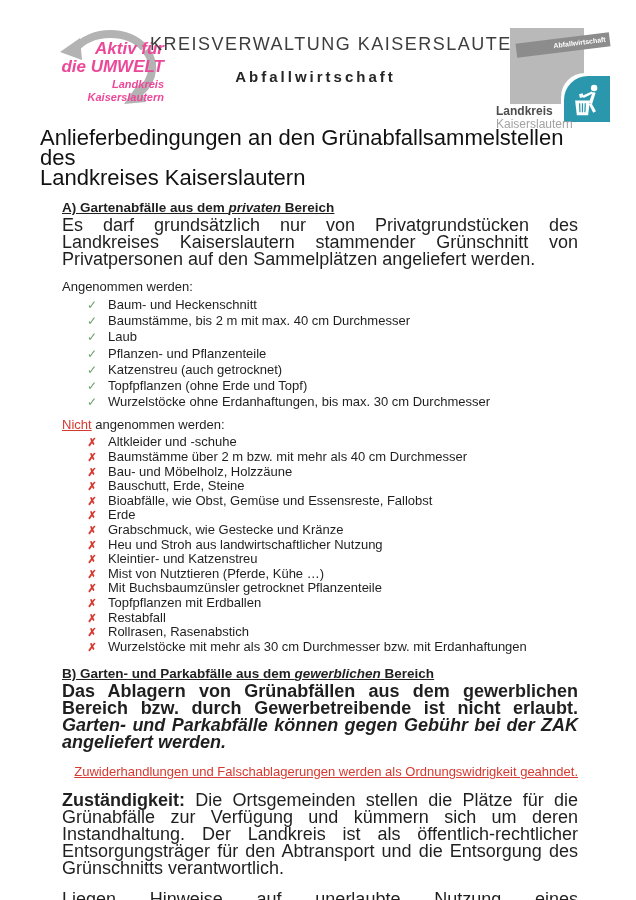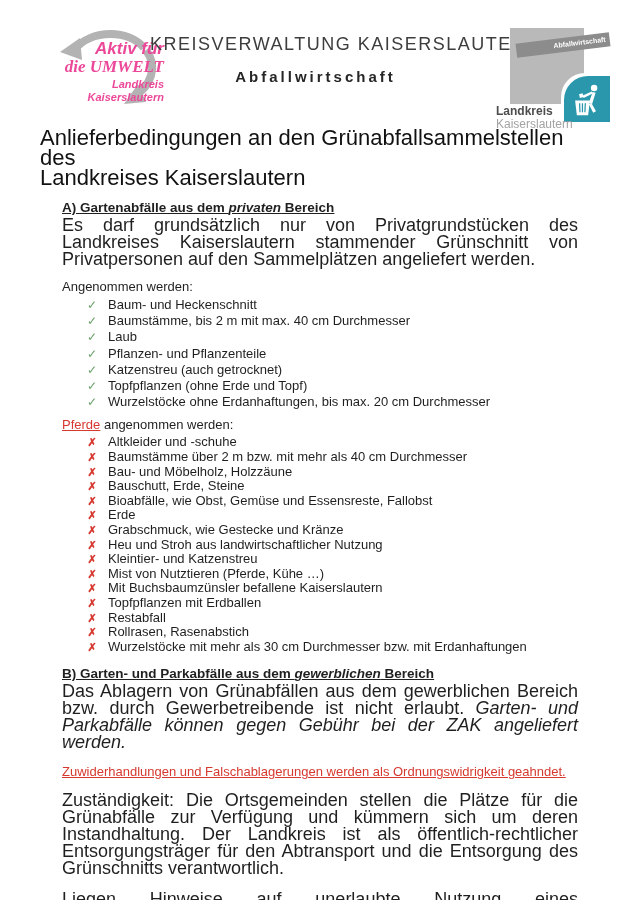--- a/index.html
+++ b/index.html
@@ -9,21 +9,21 @@
     font-family:"Liberation Sans", sans-serif; color:#1f1f1f;
     position:relative; overflow:hidden;
   }
   
   .hdr { position:relative; height:122px; }
   .logo-left { position:absolute; left:32px; top:20px; width:132px; height:96px; }
   .logo-left svg { position:absolute; left:0; top:0; }
   .ll-text { position:absolute; left:0; top:20px; width:100%; text-align:right;
              font-style:italic; font-weight:bold; color:#ec4899; line-height:1; }
   .ll-l1 { font-size:17px; }
-  .ll-l2 { font-size:17px; margin-top:1px;font-family:Liberation Serif, serif; }
+  .ll-l2 { font-size:17px; margin-top:1px; }
   .ll-l3 { font-size:11px; margin-top:4px; }
   .ll-l4 { font-size:11px; margin-top:2px; }
   .hdr-center { position:absolute; left:150px; right:155px; top:34px; text-align:center; }
   .hc-1 { font-size:18px; letter-spacing:1.5px; color:#3d3d3d; font-weight:400;
           transform:scaleY(1.05); white-space:nowrap; }
   .hc-2 { font-size:15px; letter-spacing:3px; color:#262626; font-weight:bold; margin-top:13px; }
   .logo-right { position:absolute; right:24px; top:26px; width:116px; height:102px; }
   .lr-square { position:absolute; left:14px; top:2px; width:74px; height:76px; background:#b9b9b9; }
   .lr-banner { position:absolute; left:20px; top:12px; width:94px; height:14px; background:#8c8c8c;
                transform:rotate(-7deg); color:#ffffff; font-size:7px; font-weight:bold;
@@ -44,22 +44,22 @@
   p.just { font-size:18px; line-height:17px; text-align:justify; margin:0 0 11px; }
   .list-head { font-size:13px; font-weight:normal; margin:0 0 3px; }
   .list-head .red-u { color:var(--red); text-decoration:underline; }
   ul.items { list-style:none; margin:0 0 7px; padding-left:24px; }
   ul.items li { display:flex; align-items:baseline; font-size:13px; line-height:15.2px; }
   ul.cross li { line-height:14.6px; }
   .mark { width:12px; flex:0 0 12px; margin-right:10px; text-align:center; }
   .check-mark { color:#6ea26e; font-size:12px; }
   .cross-mark { color:var(--red); font-size:11px; font-weight:bold; }
   .red-para { color:var(--red); font-size:13px; line-height:16px; text-align:justify; margin:2px 0 11px; }
-  .red-line { color:var(--red); font-size:13px; text-decoration:underline; margin:13px 0 13px; }
-  b.inline { font-weight:normal; }
+  .red-line { color:var(--red); font-size:13px; text-decoration:underline; margin:13px 0 13px;text-align:right; }
+  b.inline { font-weight:bold; }
   .it { font-style:italic; }
 </style>
 </head>
 <body>
 
 <div class="page" style="--red:#d6392f;">
 
   <div class="hdr">
 
     <div class="logo-left">
@@ -137,26 +137,26 @@
       <li>
           <span class="mark check-mark">✓</span>
           <span>Katzenstreu (auch getrocknet)</span>
         </li>
       <li>
           <span class="mark check-mark">✓</span>
           <span>Topfpflanzen (ohne Erde und Topf)</span>
         </li>
       <li>
           <span class="mark check-mark">✓</span>
-          <span>Wurzelstöcke ohne Erdanhaftungen, bis max. 20 cm Durchmesser</span>
+          <span>Wurzelstöcke ohne Erdanhaftungen, bis max. 30 cm Durchmesser</span>
         </li>
     </ul>
 
     <div class="list-head">
-      <span class="red-u">Pferde</span><span> angenommen werden:</span>
+      <span class="red-u">Nicht</span><span> angenommen werden:</span>
     </div>
     <ul class="items cross">
       <li>
           <span class="mark cross-mark">✗</span>
           <span>Altkleider und -schuhe</span>
         </li>
       <li>
           <span class="mark cross-mark">✗</span>
           <span>Baumstämme über 2 m bzw. mit mehr als 40 cm Durchmesser</span>
         </li>
@@ -187,21 +187,21 @@
       <li>
           <span class="mark cross-mark">✗</span>
           <span>Kleintier- und Katzenstreu</span>
         </li>
       <li>
           <span class="mark cross-mark">✗</span>
           <span>Mist von Nutztieren (Pferde, Kühe …)</span>
         </li>
       <li>
           <span class="mark cross-mark">✗</span>
-          <span>Mit Buchsbaumzünsler befallene Kaiserslautern</span>
+          <span>Mit Buchsbaumzünsler getrocknet Pflanzenteile</span>
         </li>
       <li>
           <span class="mark cross-mark">✗</span>
           <span>Topfpflanzen mit Erdballen</span>
         </li>
       <li>
           <span class="mark cross-mark">✗</span>
           <span>Restabfall</span>
         </li>
       <li>
@@ -211,21 +211,21 @@
       <li>
           <span class="mark cross-mark">✗</span>
           <span>Wurzelstöcke mit mehr als 30 cm Durchmesser bzw. mit Erdanhaftungen</span>
         </li>
     </ul>
 
 
     <div class="sec-head">
       <span class="u"><span>B) Garten- und Parkabfälle aus dem </span><em>gewerblichen</em><span> Bereich</span></span>
     </div>
-    <p class="just" style="margin-bottom:2px;">
+    <p class="just" style="margin-bottom:2px;font-weight:bold;">
       <span>Das Ablagern von Grünabfällen aus dem gewerblichen Bereich bzw. durch Gewerbetreibende ist nicht erlaubt. </span><span class="it">Garten- und Parkabfälle können gegen Gebühr bei der ZAK angeliefert werden.</span>
     </p>
 
     <div class="red-line">Zuwiderhandlungen und Falschablagerungen werden als Ordnungswidrigkeit geahndet.</div>
 
     <p class="just">
       <b class="inline">Zuständigkeit:</b><span> Die Ortsgemeinden stellen die Plätze für die Grünabfälle zur Verfügung und kümmern sich um deren Instandhaltung. Der Landkreis ist als öffentlich-rechtlicher Entsorgungsträger für den Abtransport und die Entsorgung des Grünschnitts verantwortlich.</span>
     </p>
 
     <p class="just" style="margin-top:14px;">Liegen Hinweise auf unerlaubte Nutzung eines Grünabfallsammelplatzes vor, ist umgehend die Abfallwirtschaft  der Kreisverwaltung Kaiserslautern zu informieren.</p>

